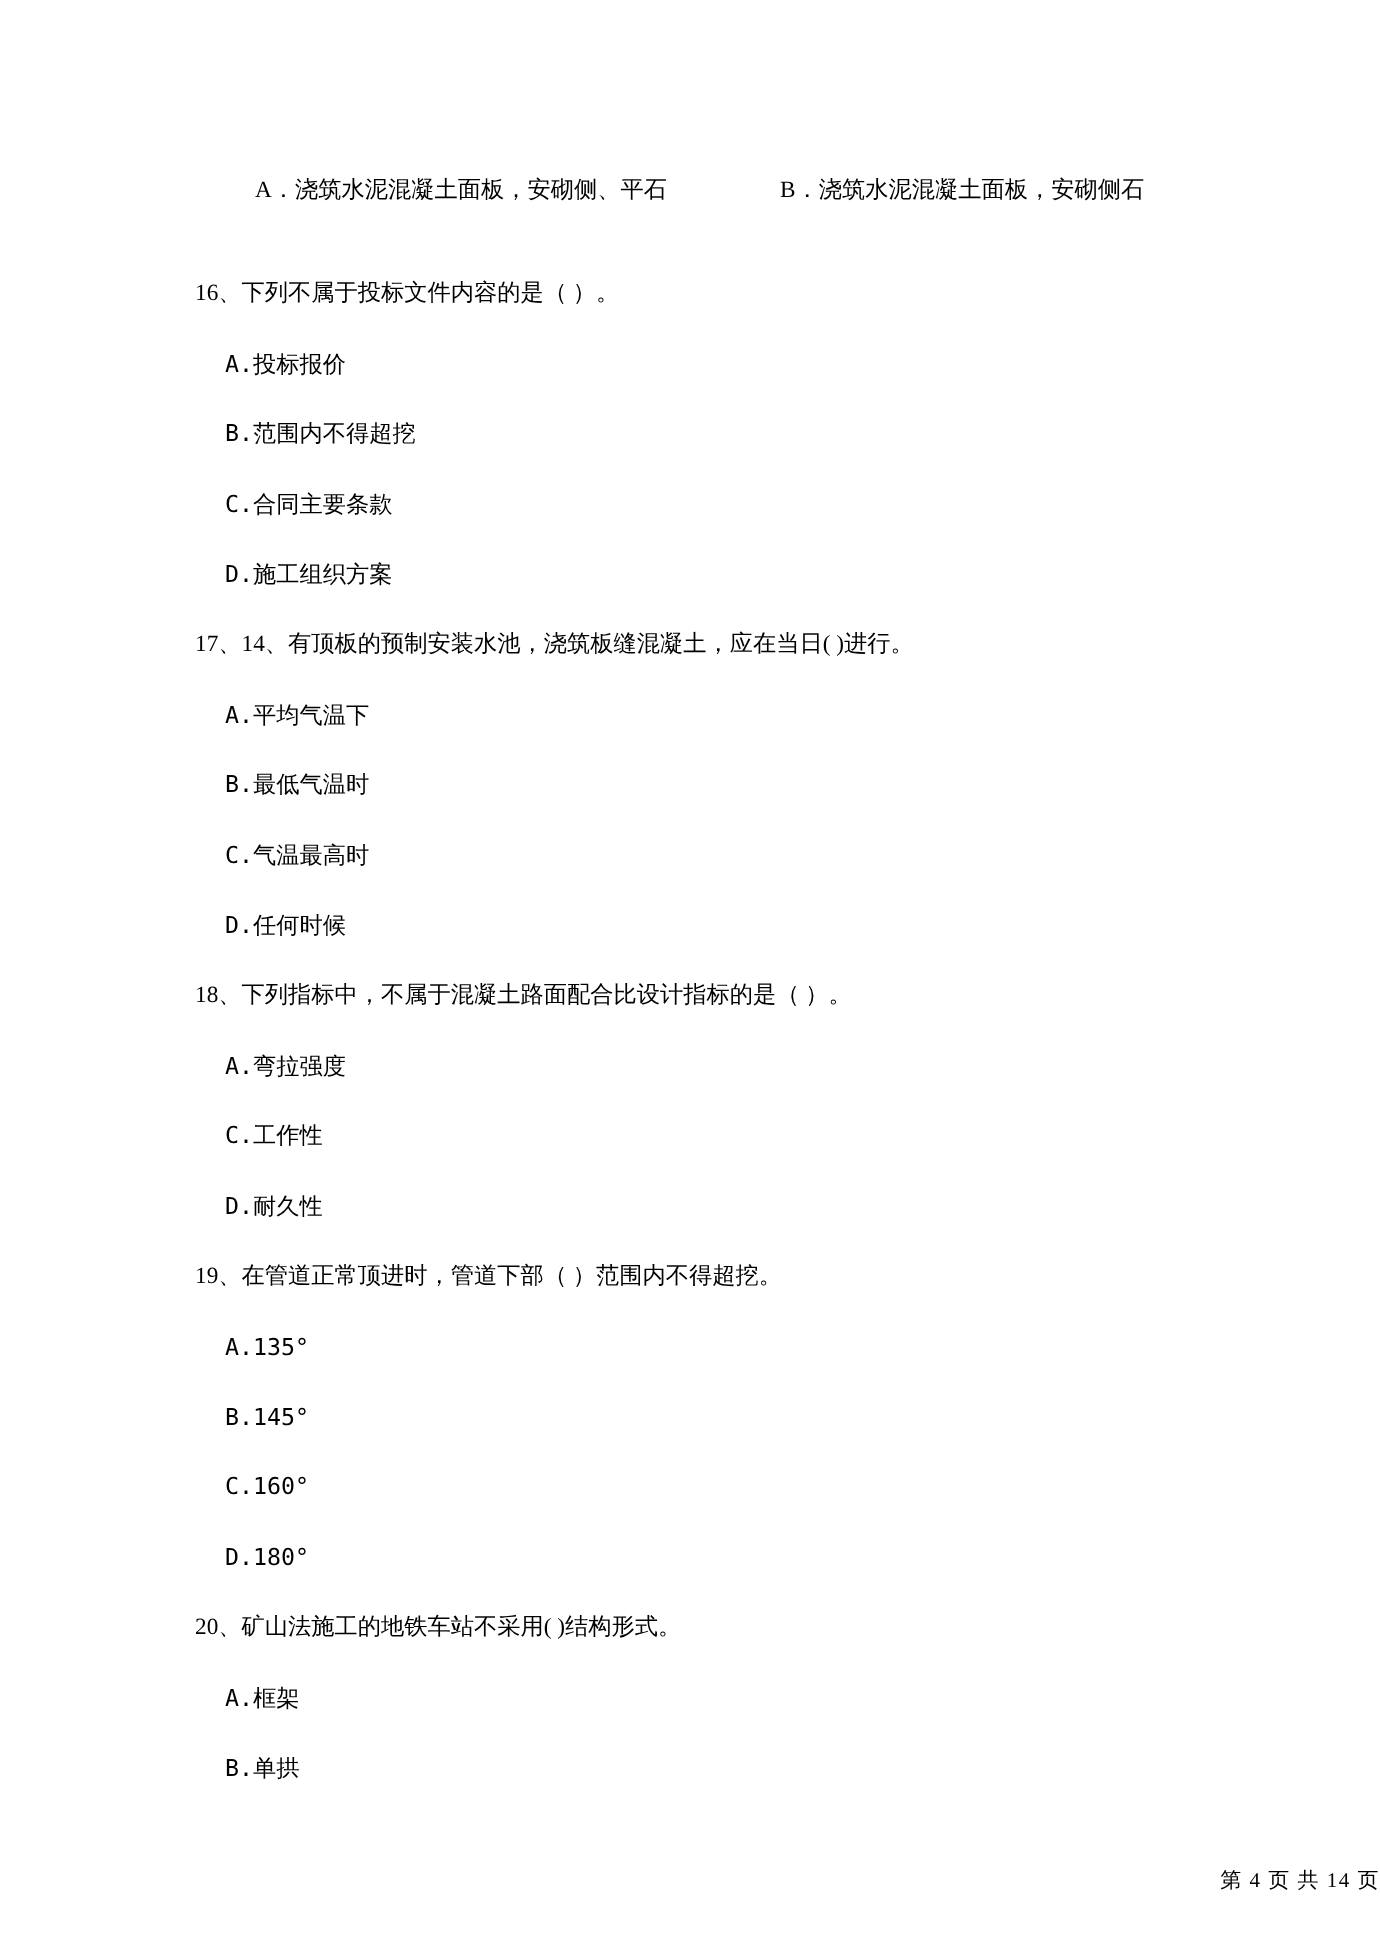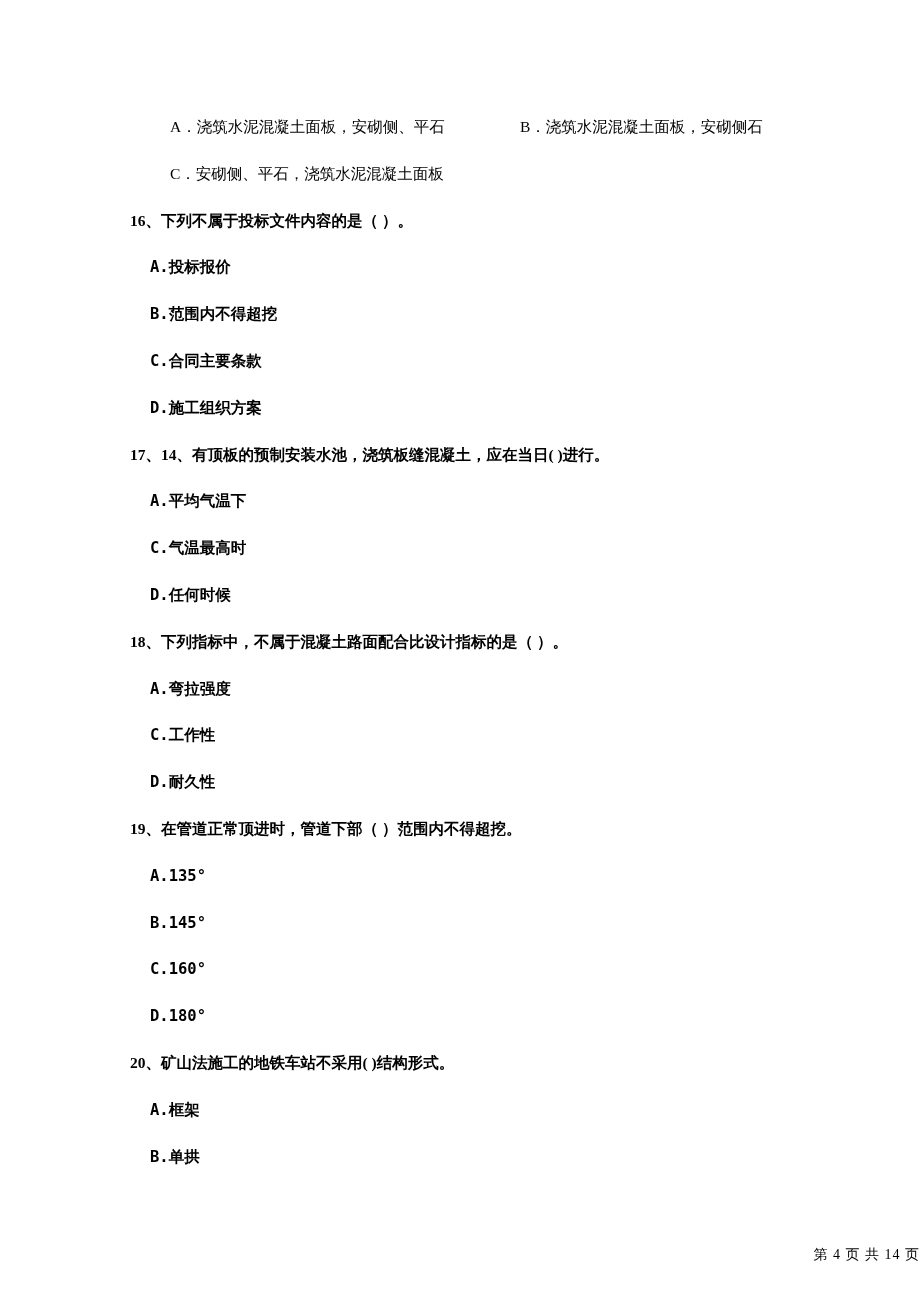--- a/index.html
+++ b/index.html
@@ -24,54 +24,54 @@
     .opts-row .col-a { width: 350px; }
     .opts-row .col-b { }
     .q-stem {
       margin-bottom: 22px;
     }
     .opt-v {
       margin-left: 20px;
       margin-bottom: 22px;
       font-family: "SimSun", "宋体", monospace;
     }
-    .q-block { margin-bottom: 8px; font-weight: bold; }
+    .q-block { margin-bottom: 8px; }
     .footer {
       position: absolute;
       bottom: 36px;
       width: 100%;
       text-align: right;
       font-size: 14px;
       letter-spacing: 1px;
     }
   </style>
 </head>
 <body>
 
 <div class="content">
 
   <div class="opts-row">
     <span class="col-a">A．浇筑水泥混凝土面板，安砌侧、平石</span>
     <span class="col-b">B．浇筑水泥混凝土面板，安砌侧石</span>
   </div>
   <div class="opts-row">
-    <span class="col-a">C．安砌侧、平石，浇筑水泥混凝土面板</span>
   </div>
 
   <div class="q-block">
     <div class="q-stem">16、下列不属于投标文件内容的是（  ）。</div>
     <div class="opt-v">A.投标报价</div>
     <div class="opt-v">B.范围内不得超挖</div>
     <div class="opt-v">C.合同主要条款</div>
     <div class="opt-v">D.施工组织方案</div>
   </div>
 
   <div class="q-block">
     <div class="q-stem">17、14、有顶板的预制安装水池，浇筑板缝混凝土，应在当日(    )进行。</div>
     <div class="opt-v">A.平均气温下</div>
+    <div class="opt-v">B.最低气温时</div>
     <div class="opt-v">C.气温最高时</div>
     <div class="opt-v">D.任何时候</div>
   </div>
 
   <div class="q-block">
     <div class="q-stem">18、下列指标中，不属于混凝土路面配合比设计指标的是（    ）。</div>
     <div class="opt-v">A.弯拉强度</div>
     <div class="opt-v">C.工作性</div>
     <div class="opt-v">D.耐久性</div>
   </div>

